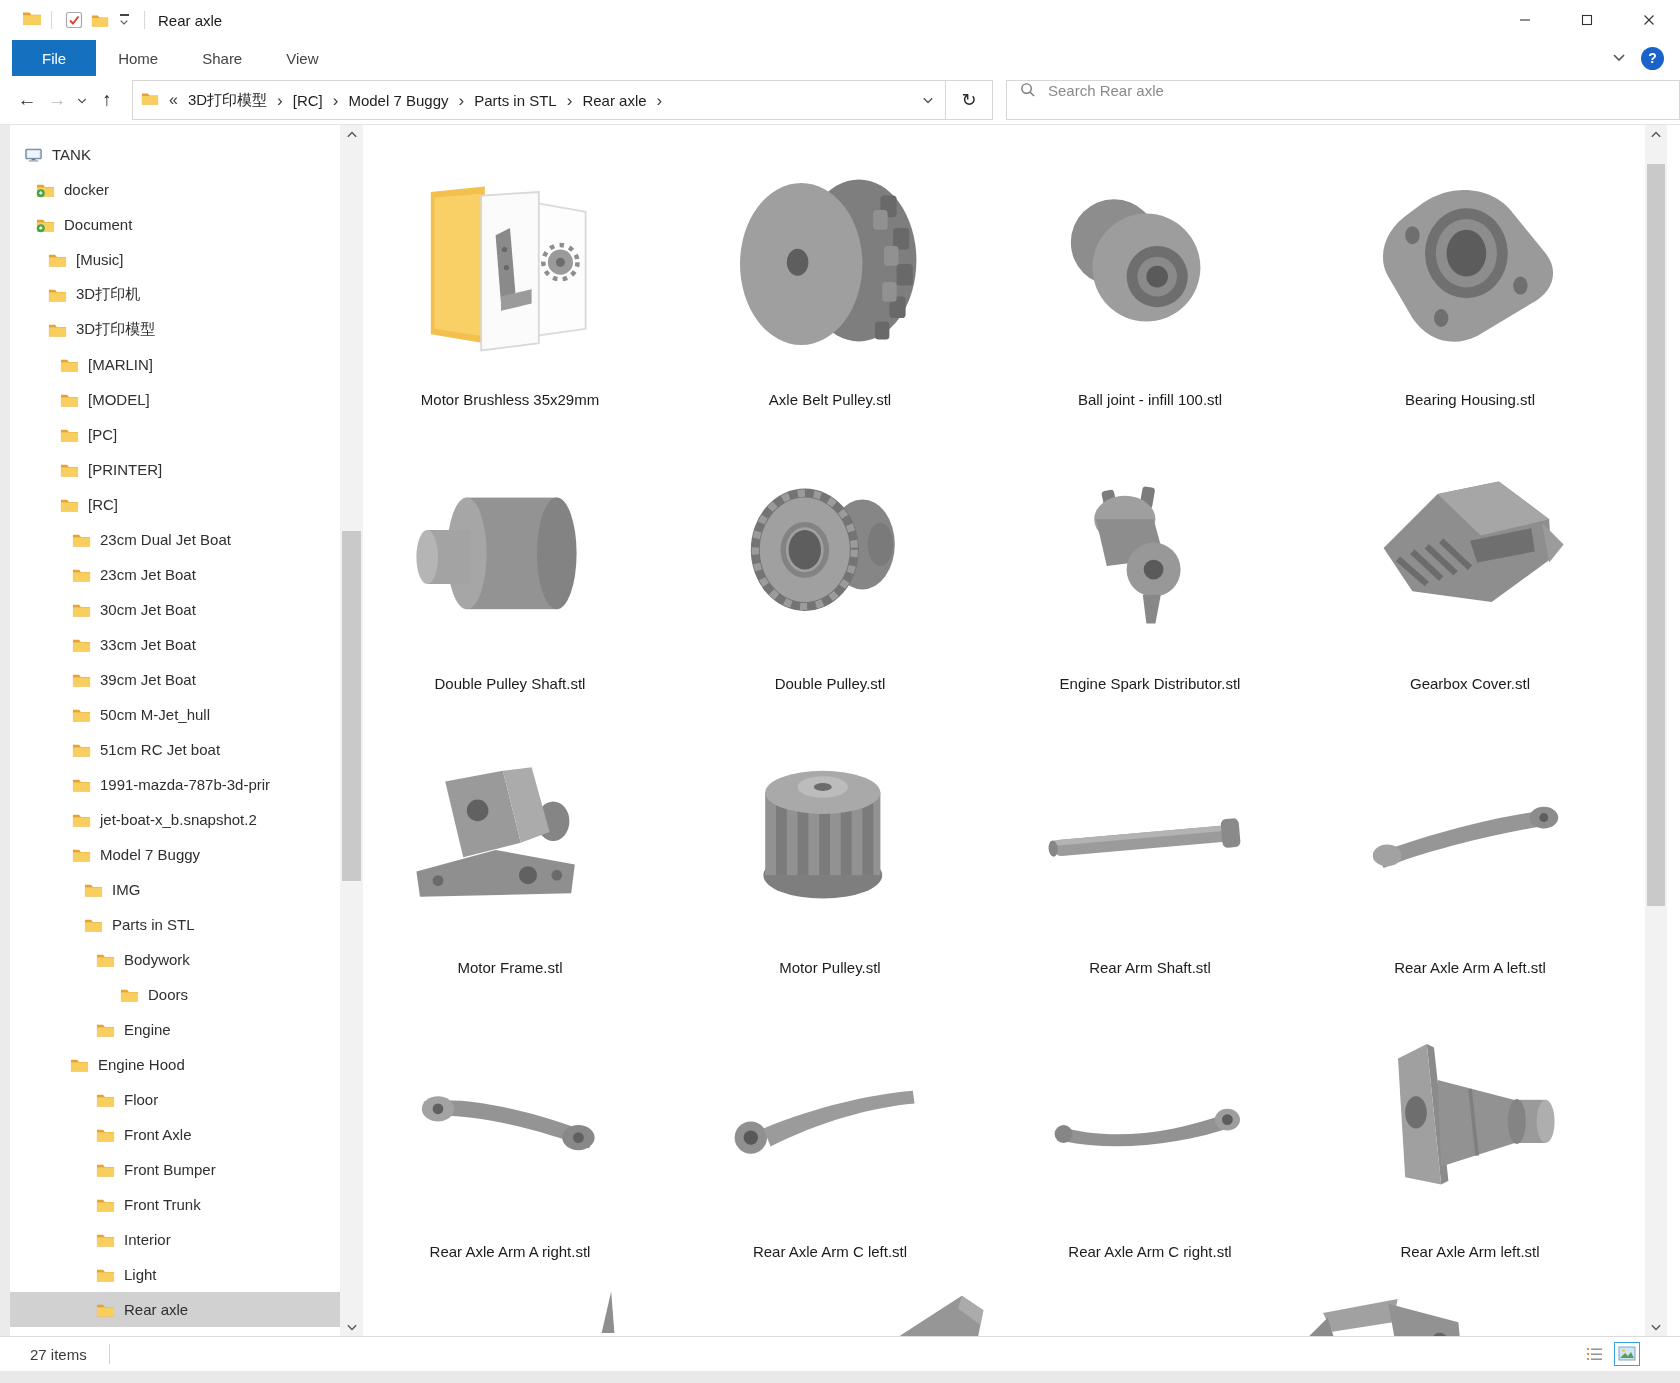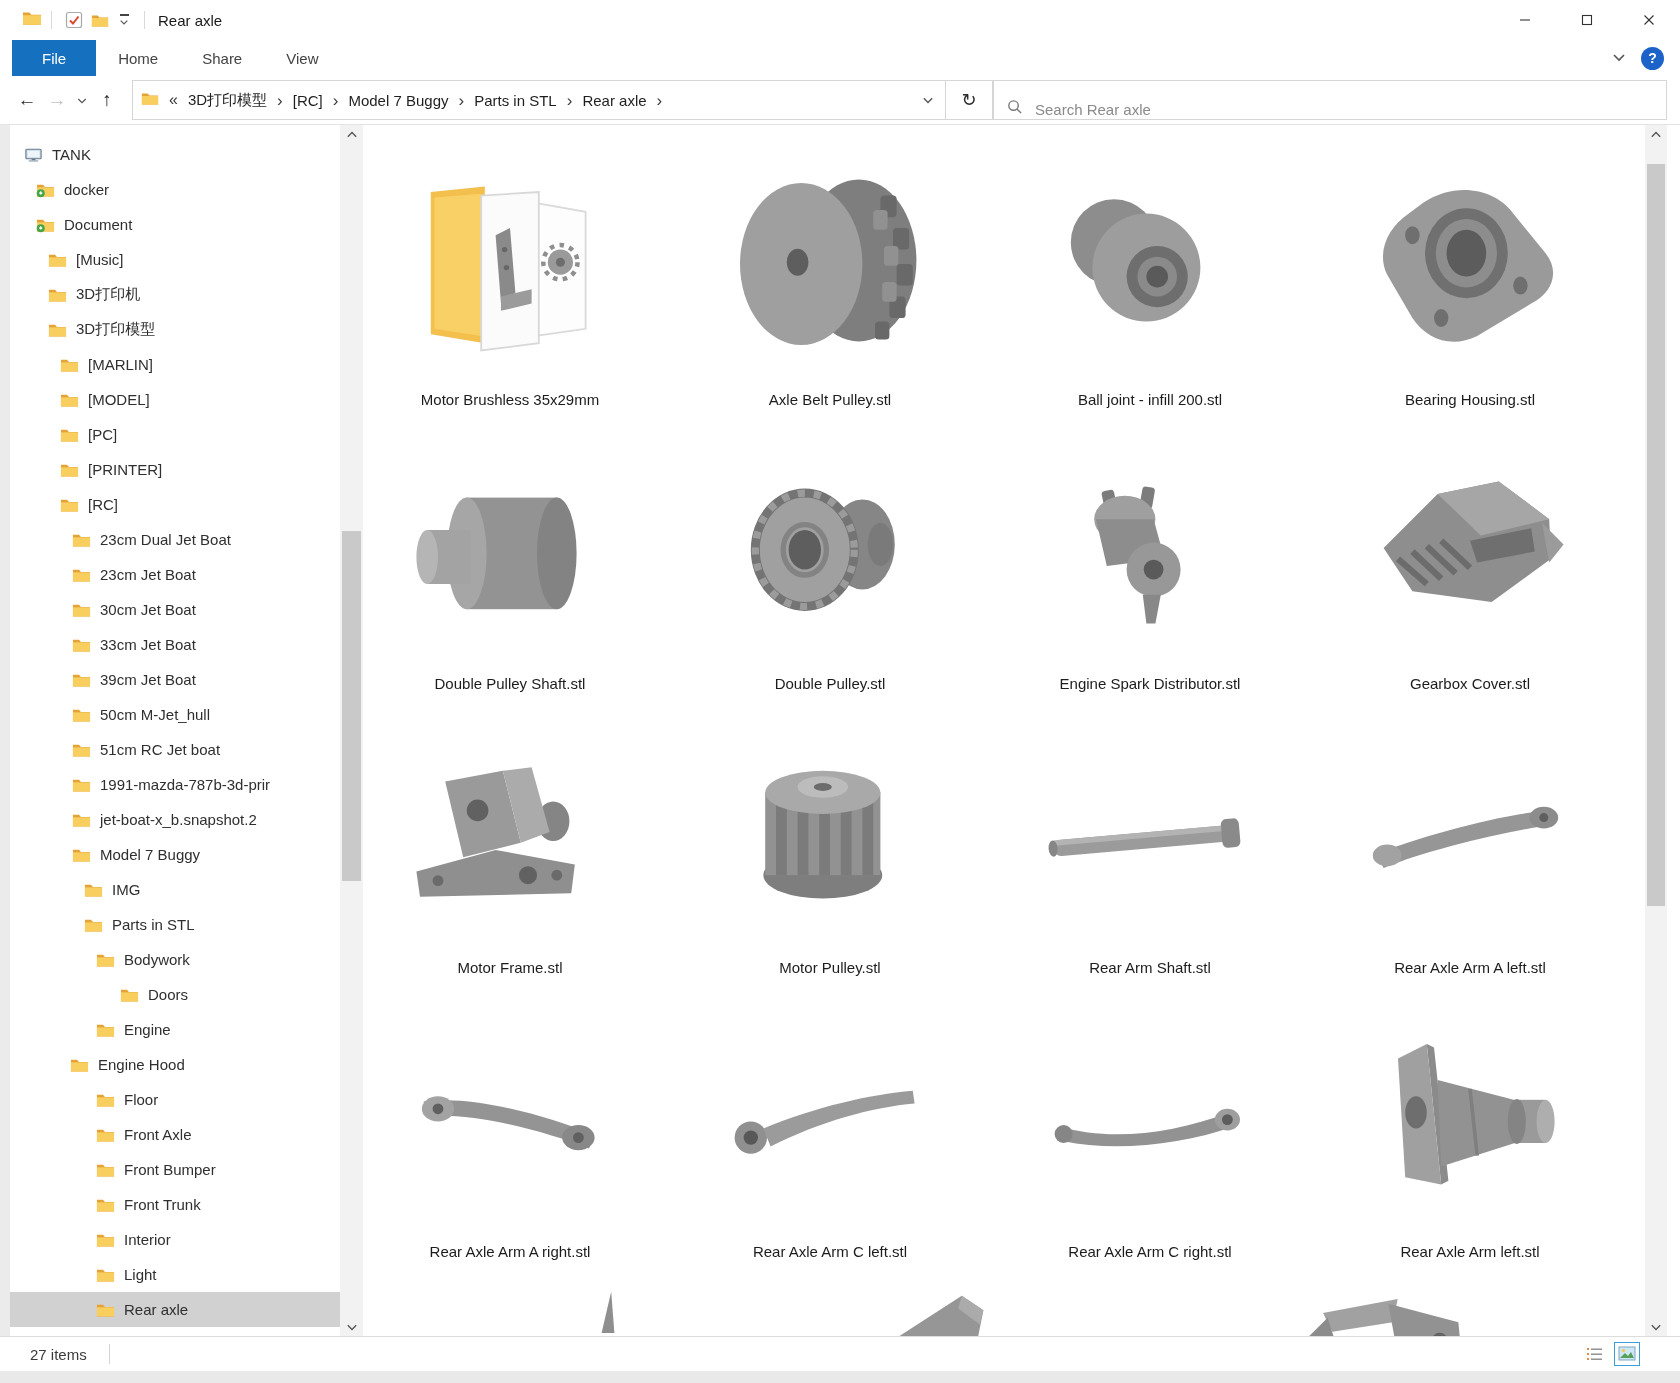--- a/index.html
+++ b/index.html
@@ -33,21 +33,21 @@
   .nav-back{margin-left:12px;}
   .addressbox{height:38px;display:flex;align-items:center;border:1px solid #d6d6d6;background:#fff;width:812px;margin-left:10px;}
   .addr-main{display:flex;align-items:center;flex:1;height:100%;overflow:hidden;}
   .addr-folder{margin-left:8px;}
   .addr-overflow{font-size:16px;color:#3a3a3a;margin:0 6px 0 10px;}
   .crumb{font-size:15px;color:#1f1f1f;padding:0 4px;white-space:nowrap;}
   .crumb-sep{font-size:17px;color:#3a3a3a;padding:0 6px;line-height:1;}
   .addr-chev{margin-left:auto;padding:0 10px;}
   .addr-refresh{width:46px;height:38px;border:1px solid #d6d6d6;border-left:none;display:flex;align-items:center;justify-content:center;
     font-size:18px;color:#2b2b2b;}
-  .searchbox{height:38px;border:1px solid #d6d6d6;width:672px;display:flex;align-items:flex-end;}
+  .searchbox{height:38px;border:1px solid #d6d6d6;margin-left:13px;width:672px;display:flex;align-items:flex-start;}
   .searchbox input{border:none;outline:none;flex:1;font-size:15px;color:#333;font-family:inherit;}
   .searchbox input::placeholder{color:#8a8a8a;}
   .search-icon{margin:0 10px 0 12px;}
 
   
   .main{position:absolute;top:125px;left:0;right:0;bottom:46px;background:#fff;}
   .edge-left{position:absolute;left:0;top:0;bottom:0;width:10px;background:#ebebeb;}
   .sidebar{position:absolute;left:10px;top:0;width:330px;bottom:0;overflow:hidden;padding-top:12px;box-sizing:border-box;}
   .treerow{height:35px;display:flex;align-items:center;white-space:nowrap;overflow:hidden;}
   .treerow.selected{background:#d1d1d1;}
@@ -644,21 +644,21 @@
               </svg>
             </div>
             <div class="fname">Axle Belt Pulley.stl</div>
           </div>
           <div class="tile">
             <div class="thumb">
               <svg width="216" height="188">
                 <use href="#sym-ball-joint" width="216" height="188"></use>
               </svg>
             </div>
-            <div class="fname">Ball joint - infill 200.stl</div>
+            <div class="fname">Ball joint - infill 100.stl</div>
           </div>
           <div class="tile">
             <div class="thumb">
               <svg width="216" height="188">
                 <use href="#sym-bearing-housing" width="216" height="188"></use>
               </svg>
             </div>
             <div class="fname">Bearing Housing.stl</div>
           </div>
           <div class="tile">

